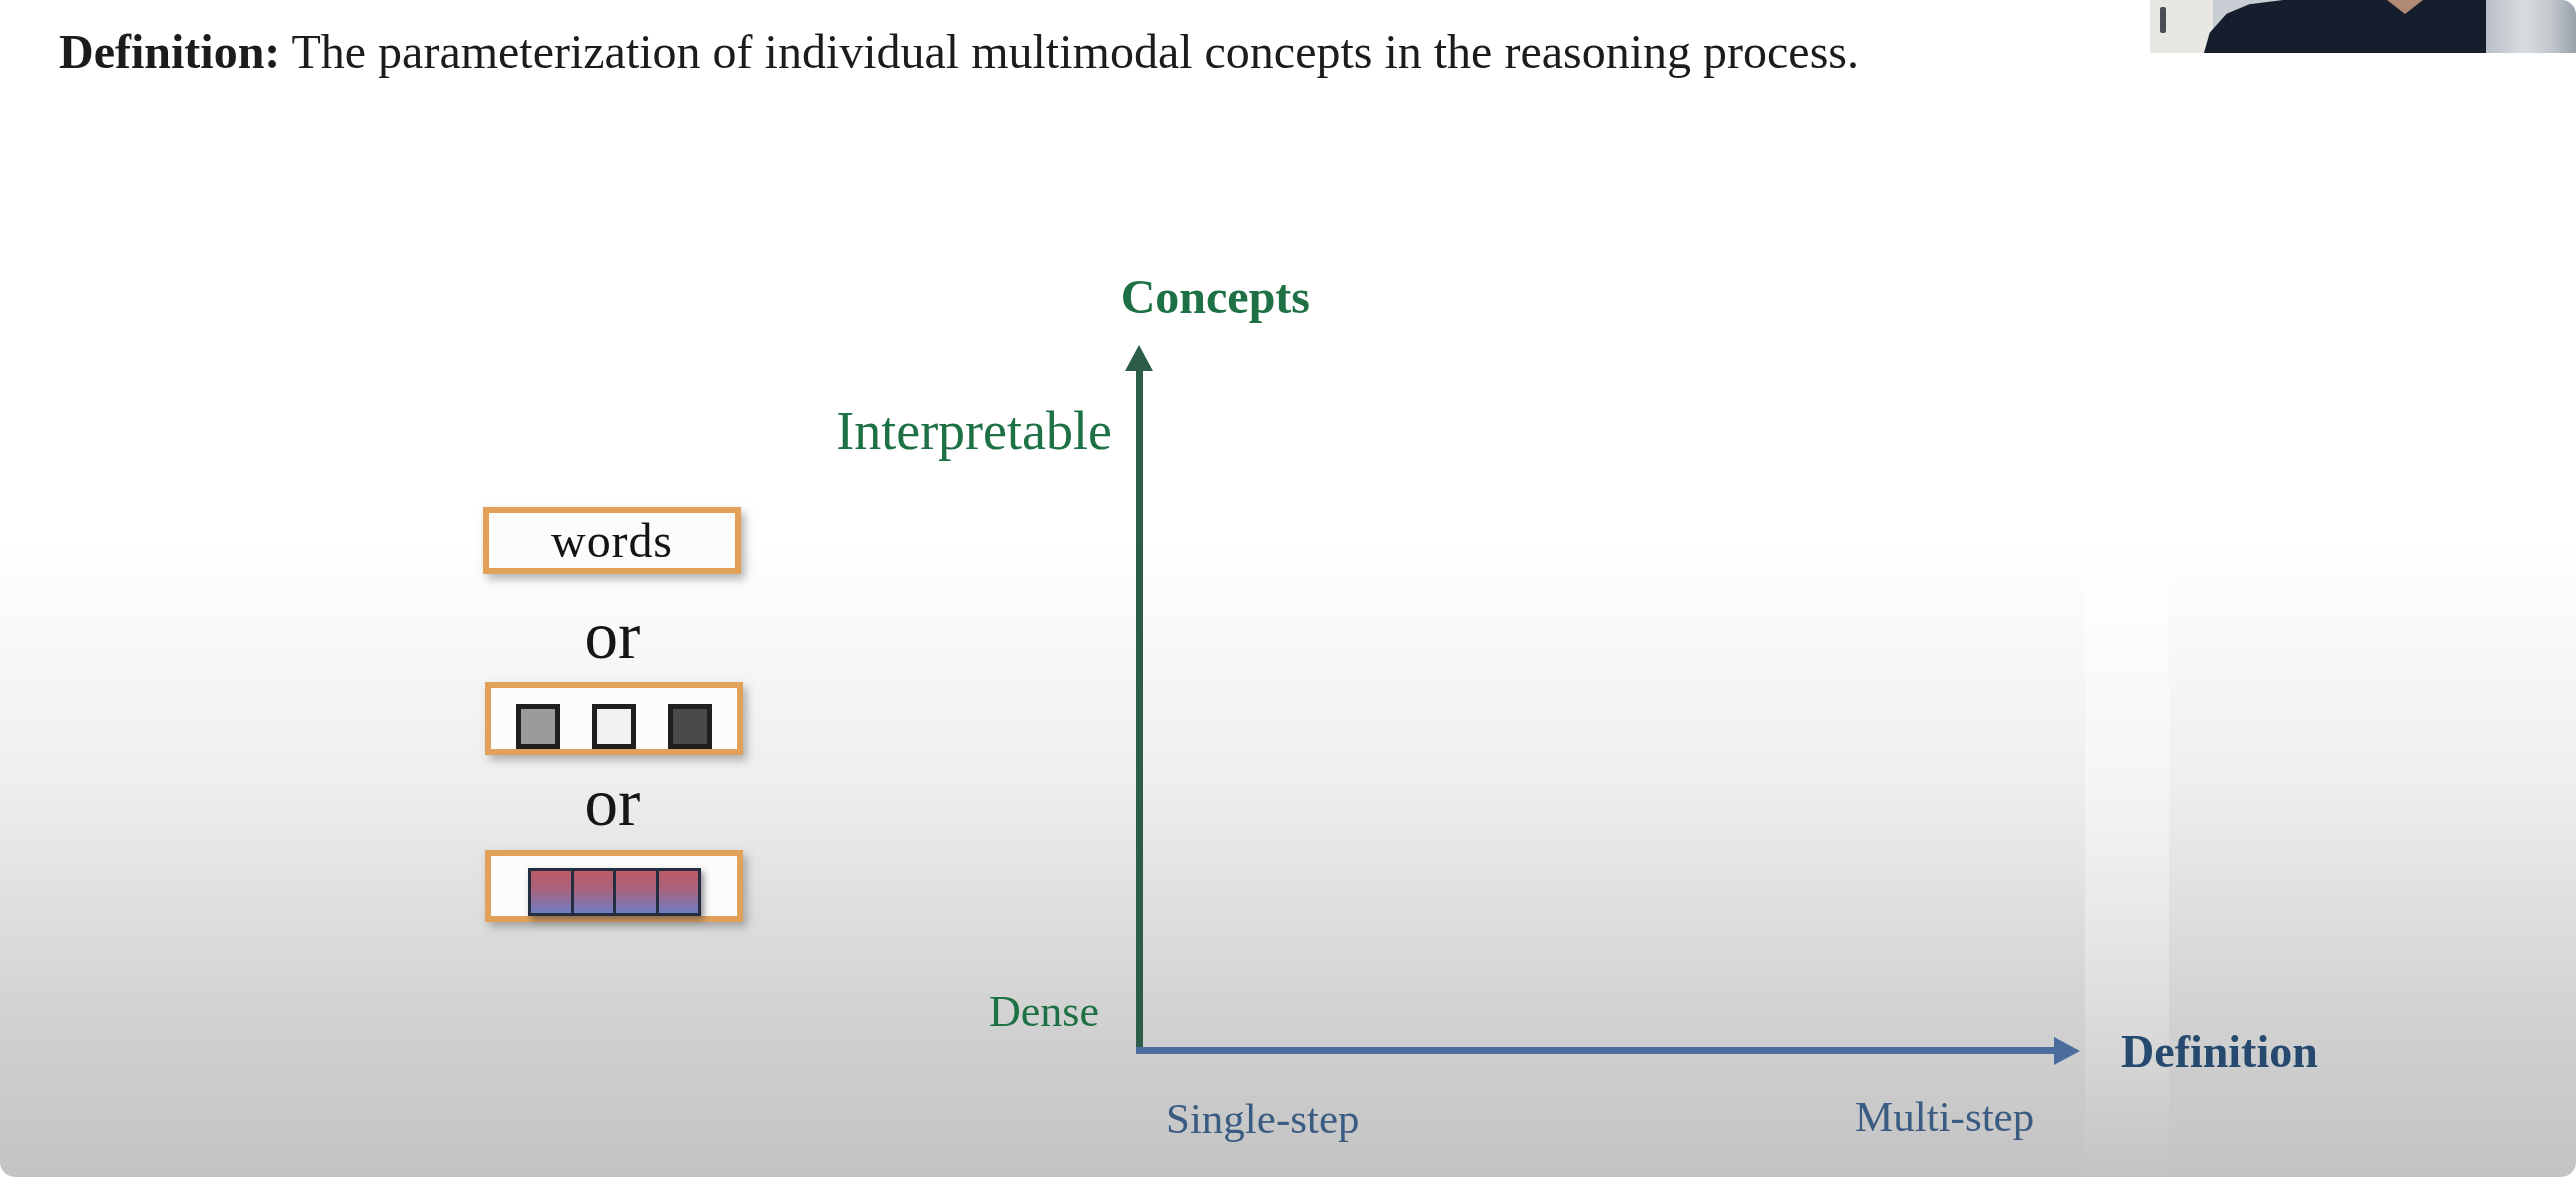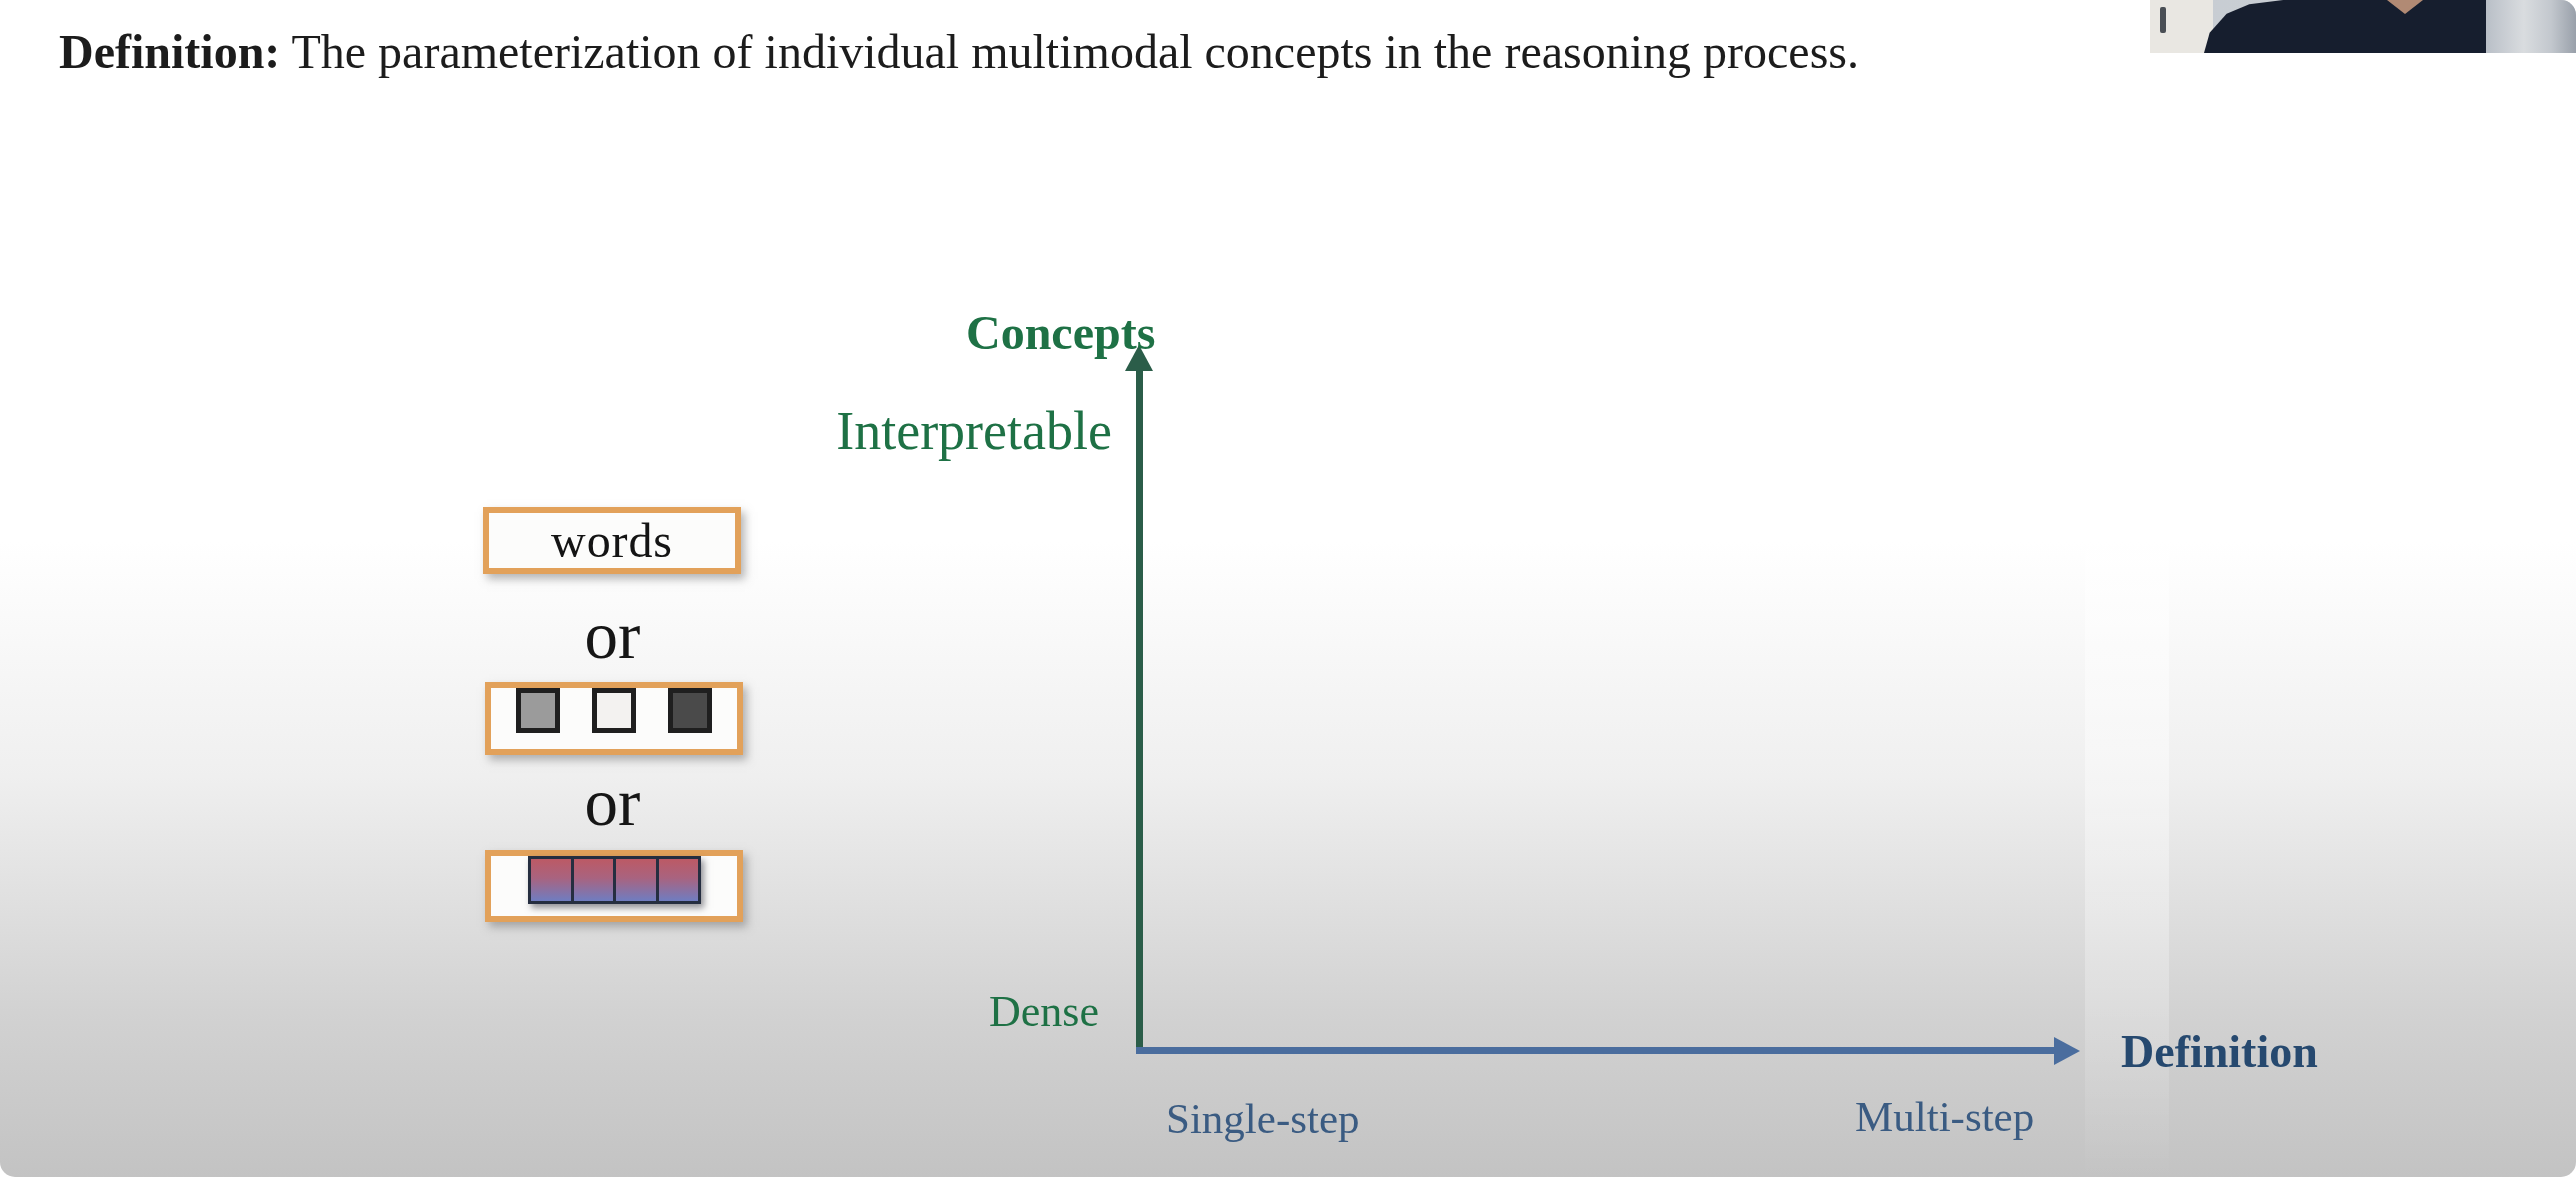--- a/index.html
+++ b/index.html
@@ -21,21 +21,21 @@
   .wc-wall-left{position:absolute;left:0;top:0;width:63px;height:100%;background:#e9e7e2;}
   .wc-mark{position:absolute;left:10.2px;top:7.4px;width:5.6px;height:26px;background:#4a4f55;border-radius:1.9px;}
   .wc-person{position:absolute;left:54px;top:0;width:283px;height:53px;background:#161e2e;
     clip-path:polygon(0 100%,2% 62%,8% 26%,16% 8%,28% 0,100% 0,100% 100%);}
   .wc-neck{position:absolute;left:237px;top:0;width:0;height:0;
     border-left:18.6px solid transparent;border-right:18.6px solid transparent;border-top:14px solid #b18a74;}
   .wc-right{position:absolute;left:336px;top:0;right:0;height:100%;
     background:linear-gradient(90deg,#b9bfc7 0%,#d9dcdf 42%,#c3c8ce 72%,#99a0aa 100%);}
   
   .opt-box{position:absolute;box-sizing:border-box;border:6.5px solid #e2a15a;background:#fcfcfb;
-    box-shadow:3.7px 4.6px 8.4px rgba(110,110,110,.5);display:flex;align-items:flex-start;justify-content:center;}
+    box-shadow:3.7px 4.6px 8.4px rgba(110,110,110,.5);display:flex;align-items:flex-end;justify-content:center;}
   .words-box{left:483px;top:507px;width:258px;height:67px;}
   .words-box span{font-size:48px;color:#141414;letter-spacing:0.9px;}
   .or{position:absolute;width:111px;text-align:center;font-size:67px;line-height:74px;color:#161616;}
   .or1{left:557px;top:598px;}
   .or2{left:557px;top:765px;}
   .squares-box{left:485px;top:682px;width:258px;height:73px;gap:32px;}
   .token{display:block;box-sizing:border-box;width:44px;height:45px;border:5.6px solid #1f1f1f;}
   .gradient-box{left:485px;top:850px;width:258px;height:72px;justify-content:flex-start;}
   .grad-bar{display:flex;box-sizing:border-box;margin-left:37px;width:173px;height:48px;
     border:3.7px solid #252e40;box-shadow:2.8px 3.7px 6.5px rgba(60,60,70,.55);}
@@ -43,21 +43,21 @@
   .grad-cell:last-child{border-right:none;}
   
   .v-axis{position:absolute;left:1136px;top:368px;width:6.5px;height:686px;background:#2b5d49;}
   .v-arrow{position:absolute;left:1125px;top:345px;width:0;height:0;
     border-left:14px solid transparent;border-right:14px solid transparent;border-bottom:26px solid #2b5d49;}
   .h-axis{position:absolute;left:1136px;top:1047px;width:921px;height:6.5px;background:#4a6d9e;}
   .h-arrow{position:absolute;left:2054px;top:1037px;width:0;height:0;
     border-top:14px solid transparent;border-bottom:14px solid transparent;border-left:26px solid #4a6d9e;}
   
   .lbl{position:absolute;white-space:nowrap;}
-  .concepts{left:966px;top:269px;width:344px;text-align:left;font-size:48px;font-weight:bold;color:#1e7145;margin-top:36px;}
+  .concepts{left:966px;top:269px;width:344px;text-align:right;font-size:48px;font-weight:bold;color:#1e7145;}
   .interpretable{right:1464px;top:400px;font-size:54px;color:#1e7145;}
   .dense{right:1477px;top:986px;font-size:44px;color:#1e7145;}
   .single-step{left:1166px;top:1094px;font-size:43px;color:#3a5b82;}
   .multi-step{left:1855px;top:1092px;font-size:43px;color:#3a5b82;text-align:right;}
   .structure{left:2121px;top:1025px;font-size:46px;font-weight:bold;color:#26496f;}
 </style>
 </head>
 <body>
 
 <div class="stage">

